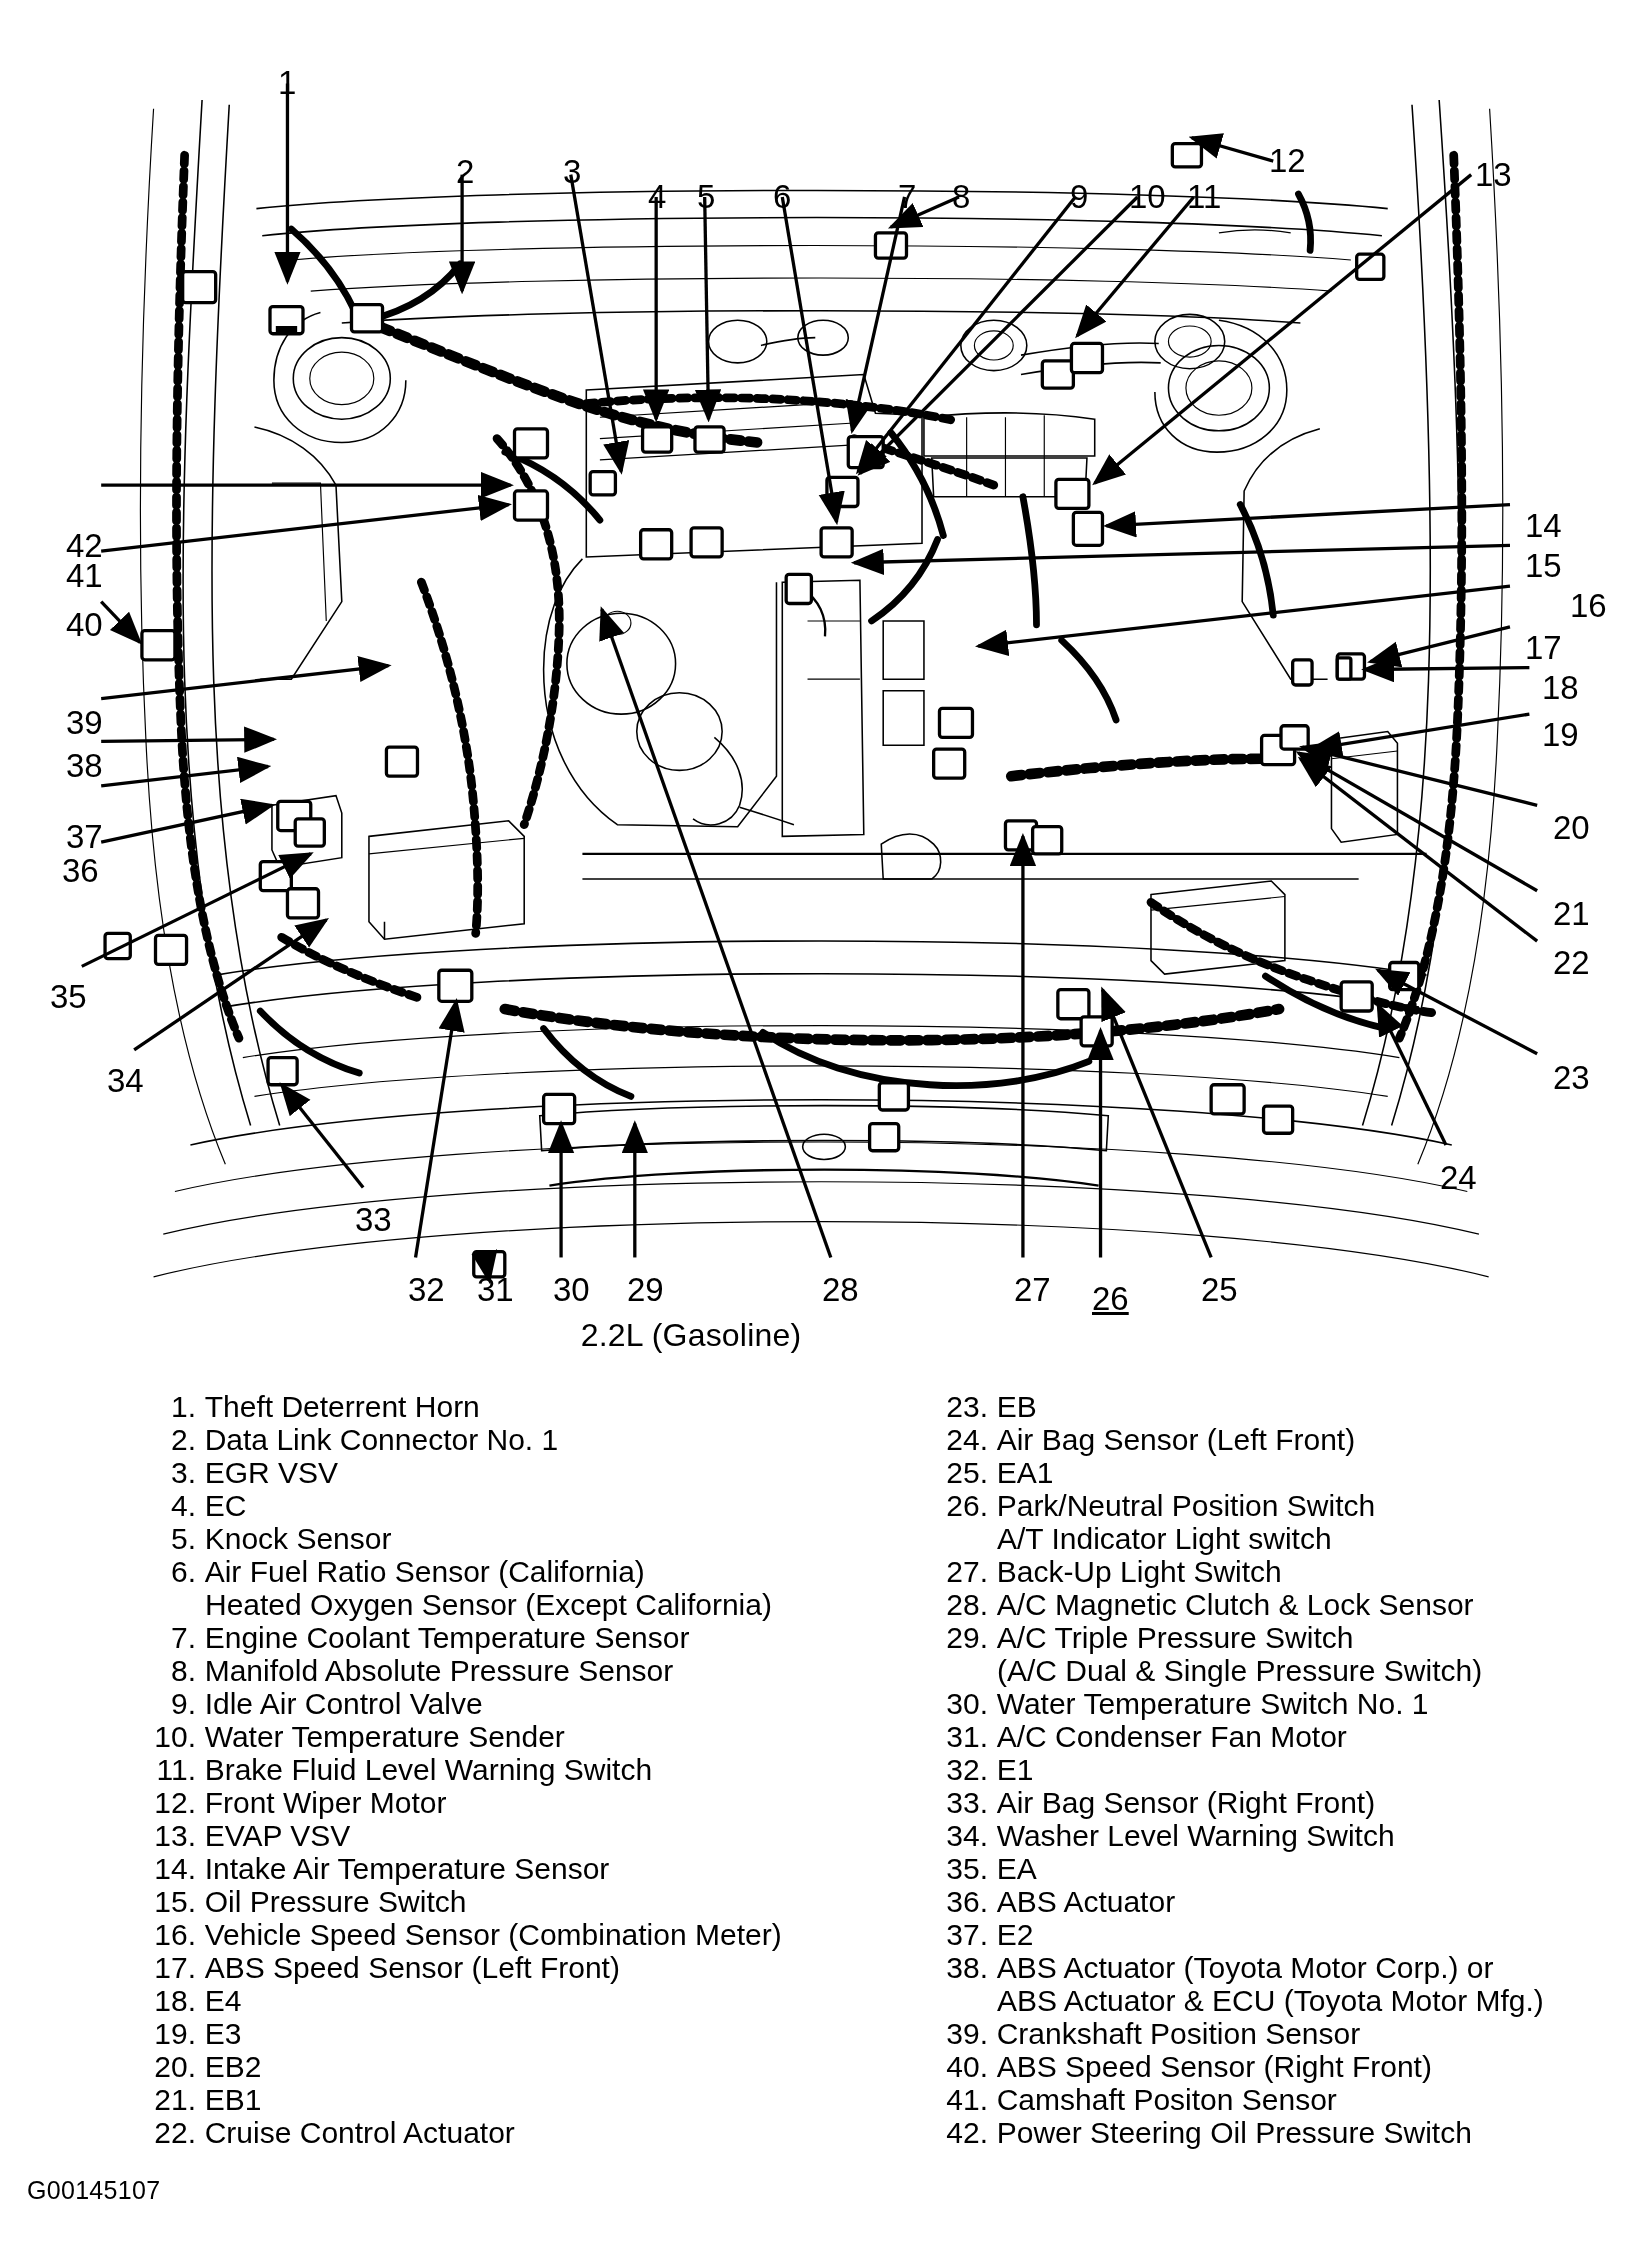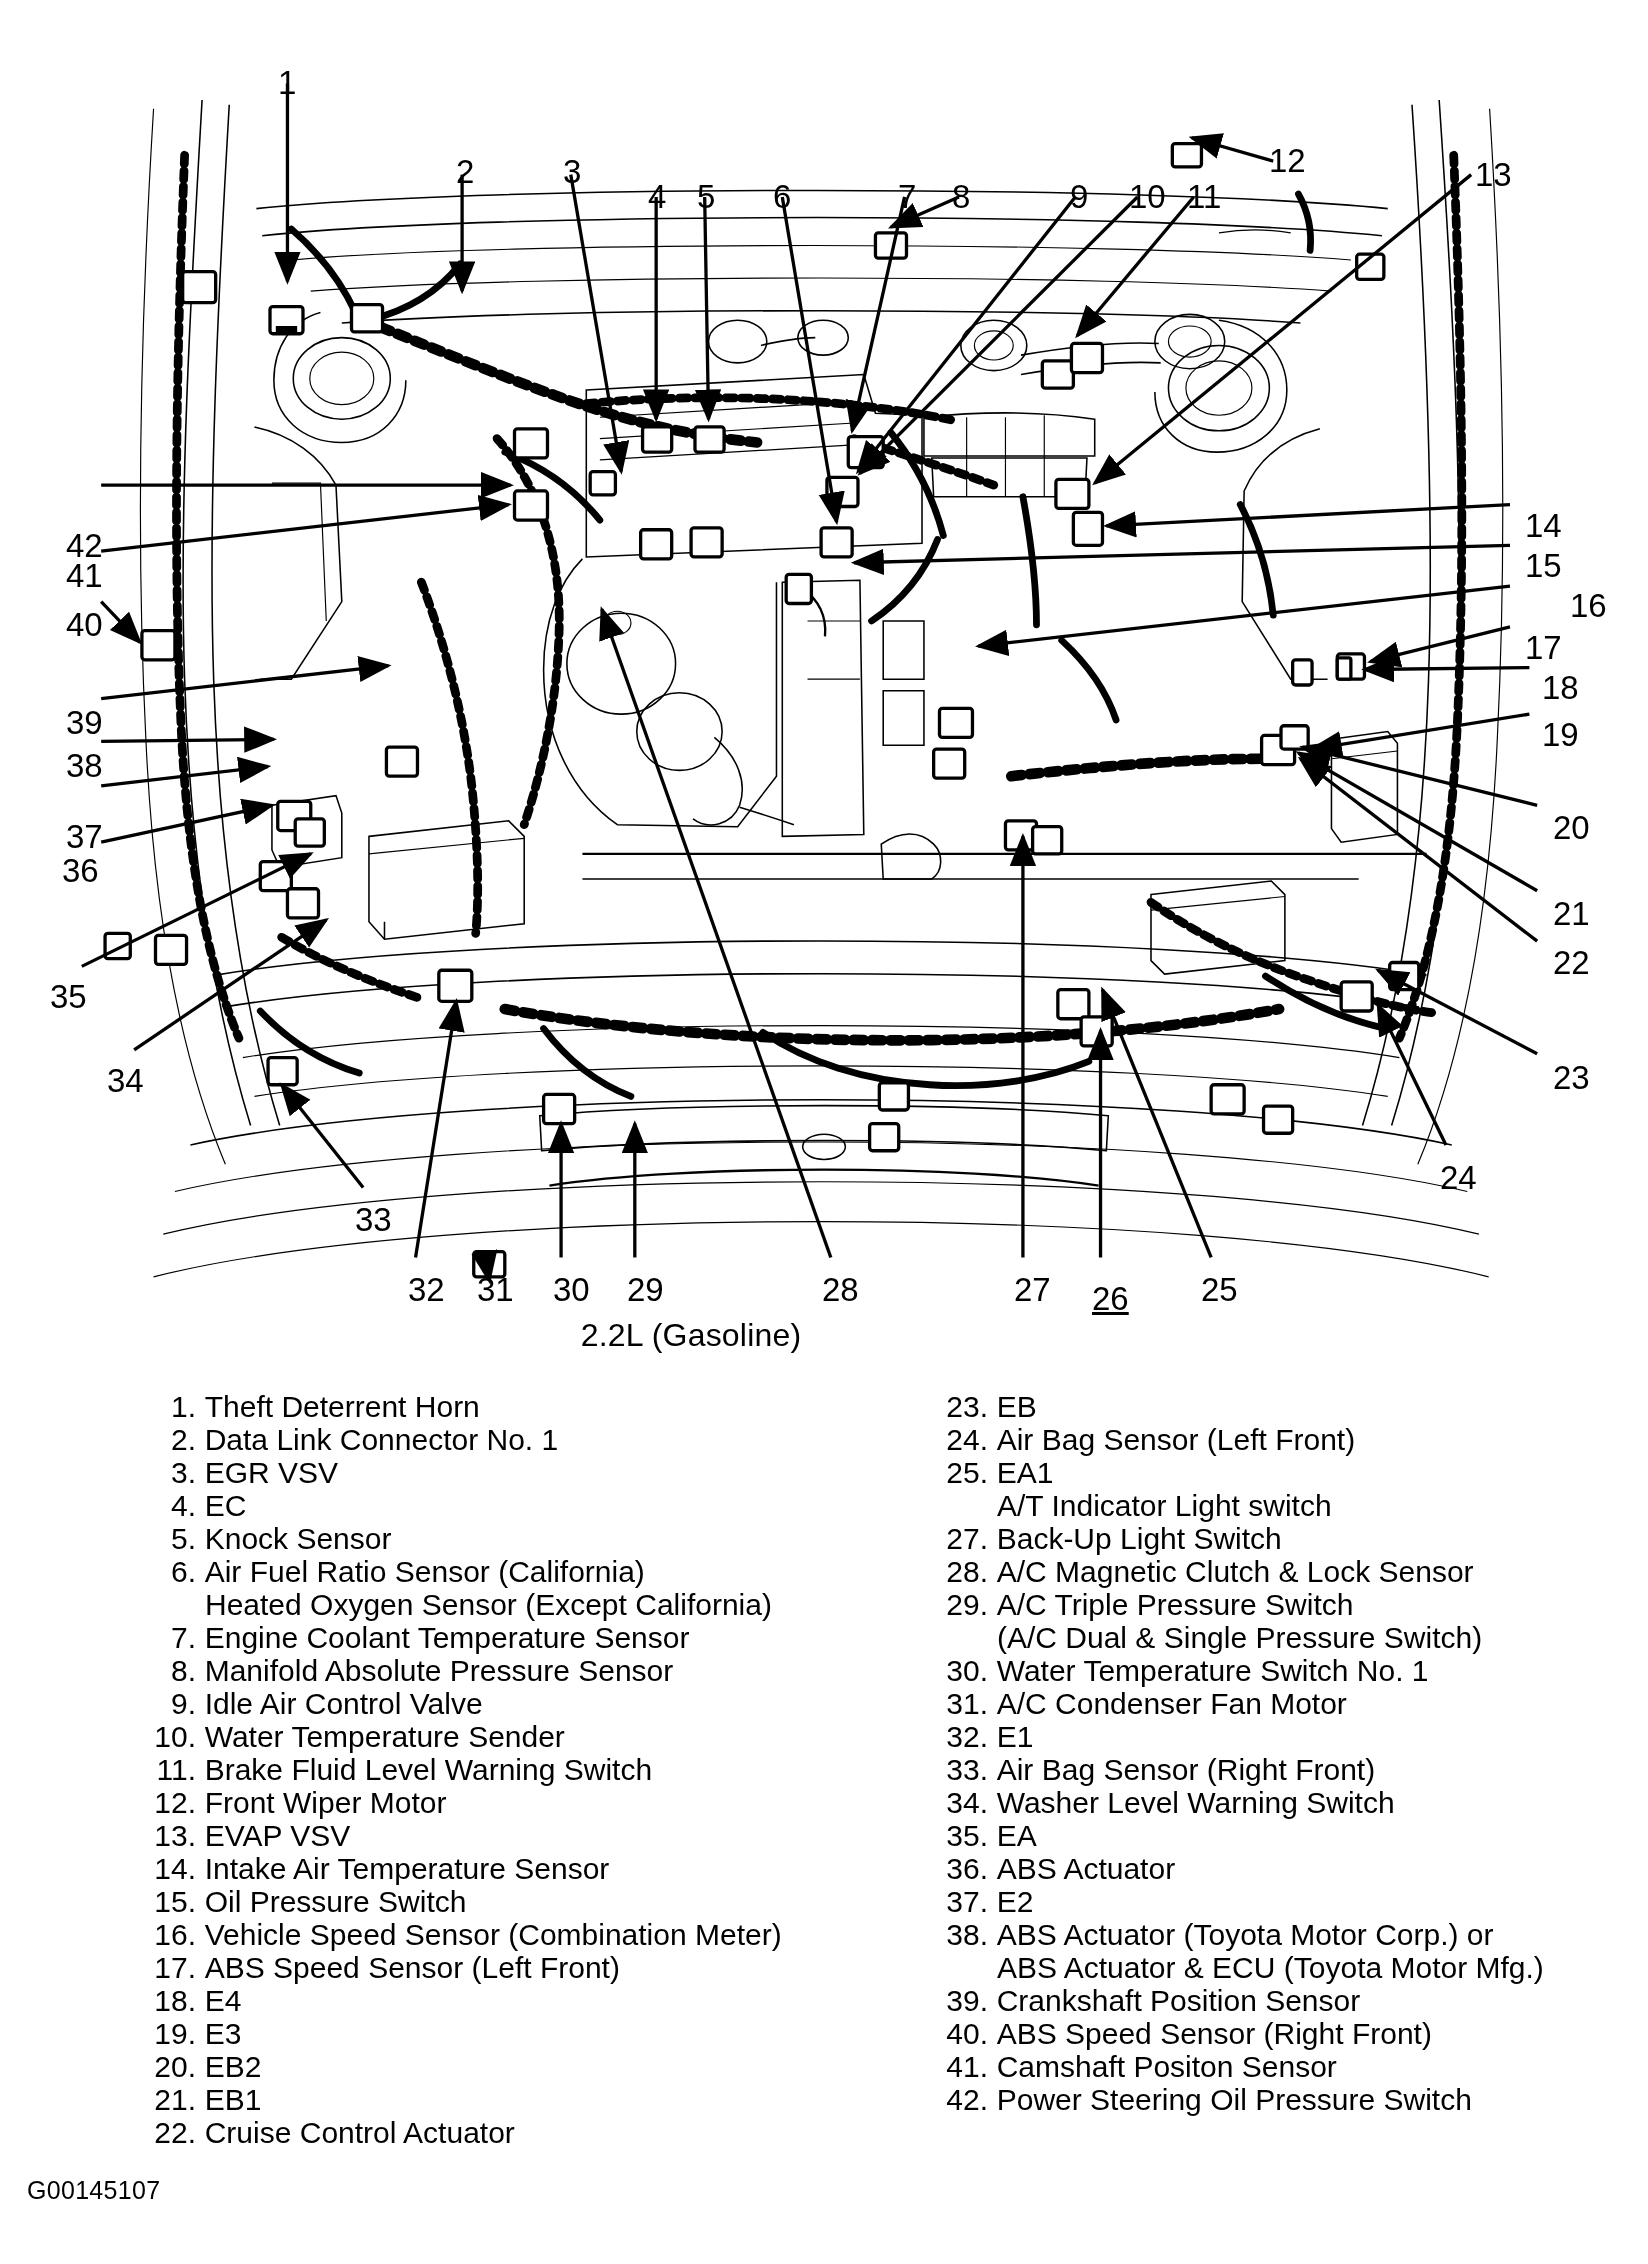--- a/index.html
+++ b/index.html
@@ -550,20 +550,24 @@
         <span class="legend-text">EB</span>
       </div>
       <div class="legend-item">
         <span class="legend-num">24.</span>
         <span class="legend-text">Air Bag Sensor (Left Front)</span>
       </div>
       <div class="legend-item">
         <span class="legend-num">25.</span>
         <span class="legend-text">EA1</span>
       </div>
+      <div class="legend-item">
+        <span class="legend-num">26.</span>
+        <span class="legend-text">Park/Neutral Position Switch</span>
+      </div>
       <div class="legend-sub">A/T Indicator Light switch</div>
       <div class="legend-item">
         <span class="legend-num">27.</span>
         <span class="legend-text">Back-Up Light Switch</span>
       </div>
       <div class="legend-item">
         <span class="legend-num">28.</span>
         <span class="legend-text">A/C Magnetic Clutch &amp; Lock Sensor</span>
       </div>
       <div class="legend-item">

